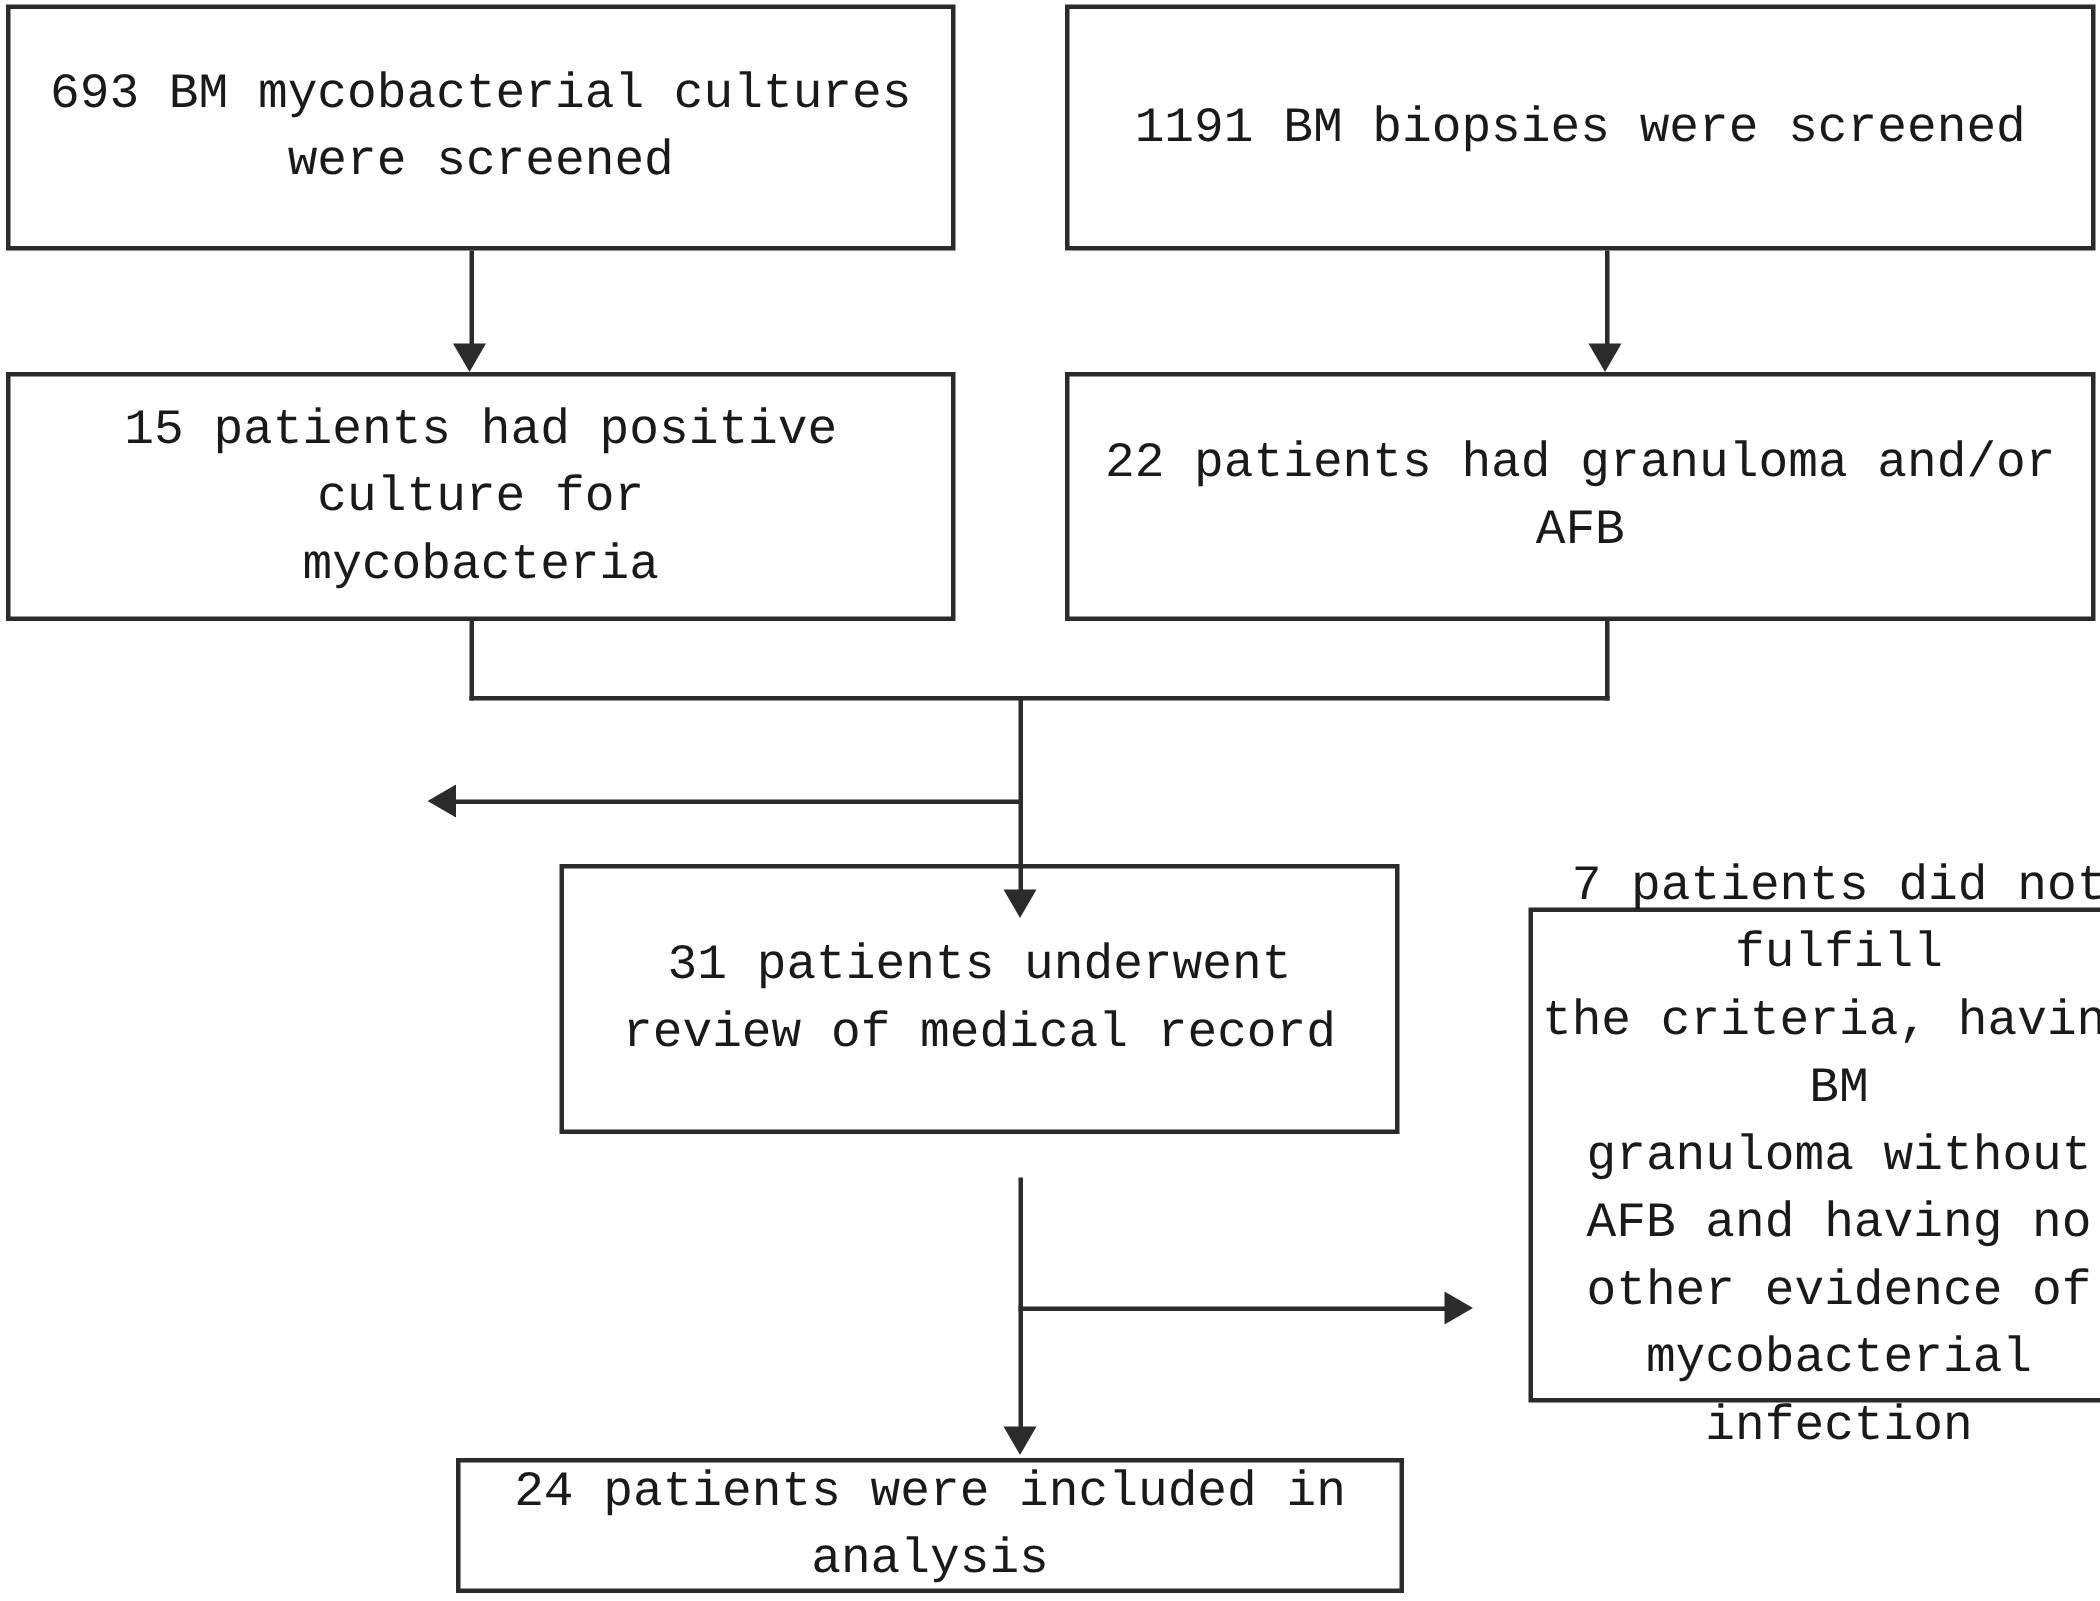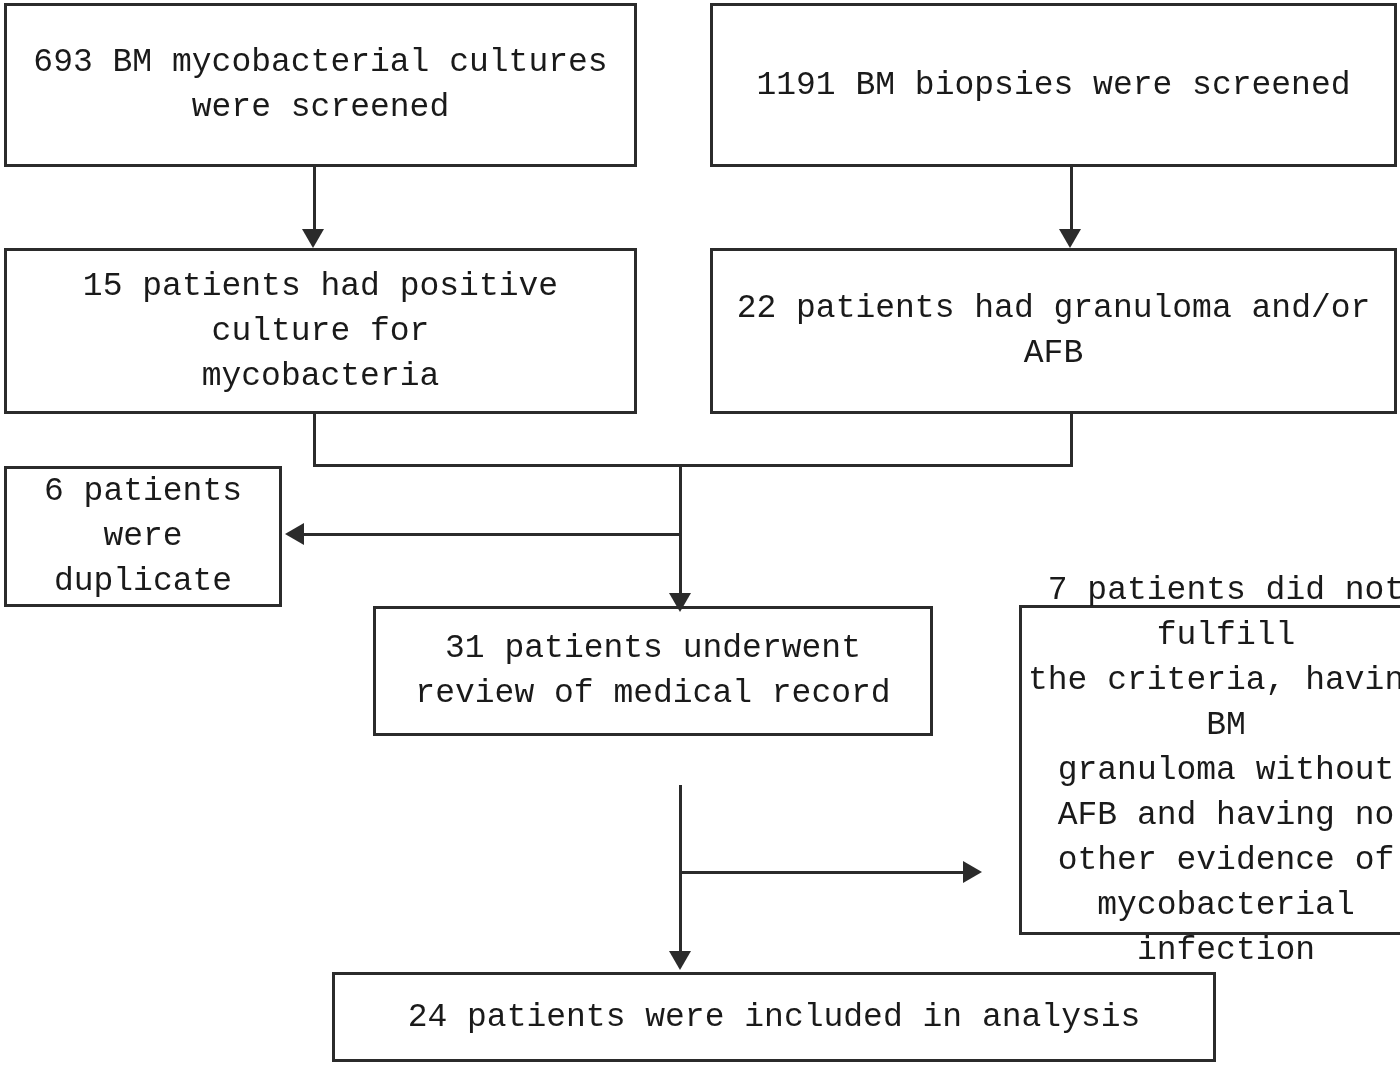--- a/index.html
+++ b/index.html
@@ -75,40 +75,36 @@
 
   <div class="box" style="left:4px; top:248px; width:633px; height:166px;justify-content:flex-end;">
     <div class="txt">15 patients had positive culture for
 mycobacteria</div>
   </div>
 
   <div class="box" style="left:710px; top:248px; width:687px; height:166px;align-items:center;">
     <div class="txt">22 patients had granuloma and/or AFB</div>
   </div>
 
-  <div class="box" style="left:4px; top:466px; width:278px; height:141px;">
-    <div class="txt">6 patients were
-duplicate</div>
-  </div>
 
-  <div class="box" style="left:373px; top:606px; width:560px; height:130px;">
+  <div class="box" style="left:373px; top:576px; width:560px; height:180px;">
     <div class="txt">31 patients underwent
 review of medical record</div>
   </div>
 
   <div class="box" style="left:1019px; top:605px; width:414px; height:330px;">
     <div class="txt">7 patients did not fulfill
 the criteria, having BM
 granuloma without
 AFB and having no
 other evidence of
 mycobacterial infection</div>
   </div>
 
-  <div class="box" style="left:332px; top:972px; width:884px; height:90px;">
+  <div class="box" style="left:304px; top:972px; width:632px; height:90px;">
     <div class="txt">24 patients were included in analysis</div>
   </div>
 
   <div class="vline" style="left:313px; top:167px; height:63px;"></div>
   <div class="ah down" style="left:302px; top:229px;"></div>
 
   <div class="vline" style="left:1070px; top:167px; height:63px;"></div>
   <div class="ah down" style="left:1059px; top:229px;"></div>
 
   <div class="vline" style="left:313px; top:414px; height:53px;"></div>

